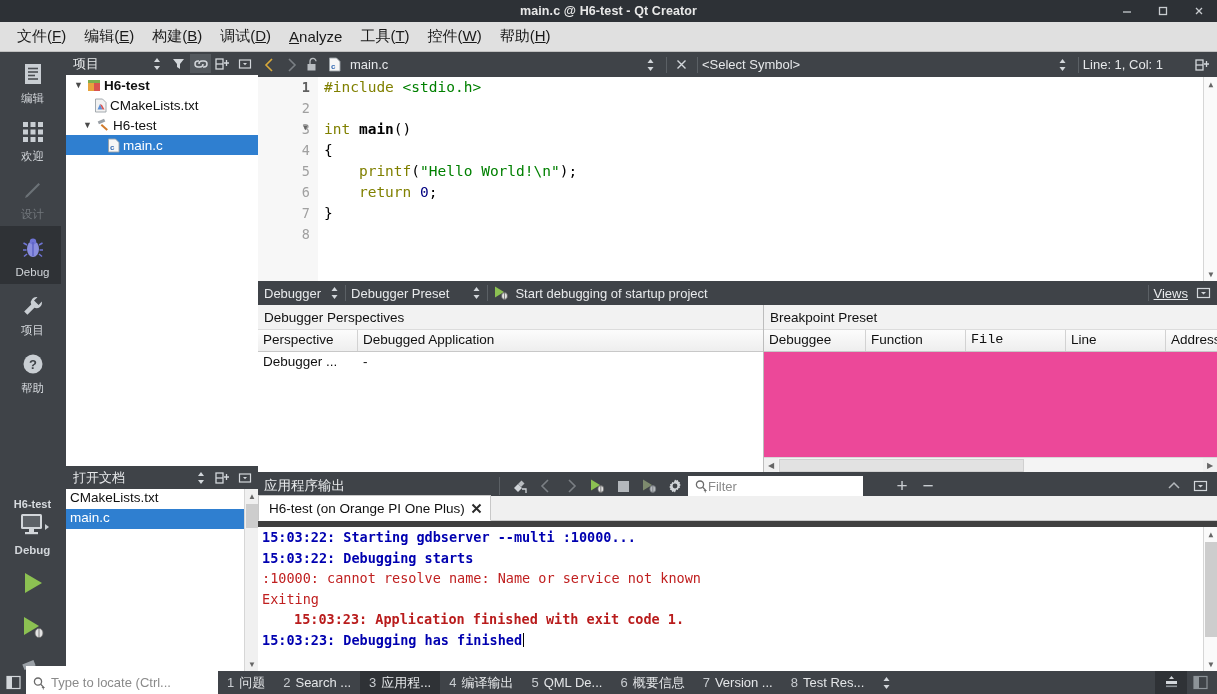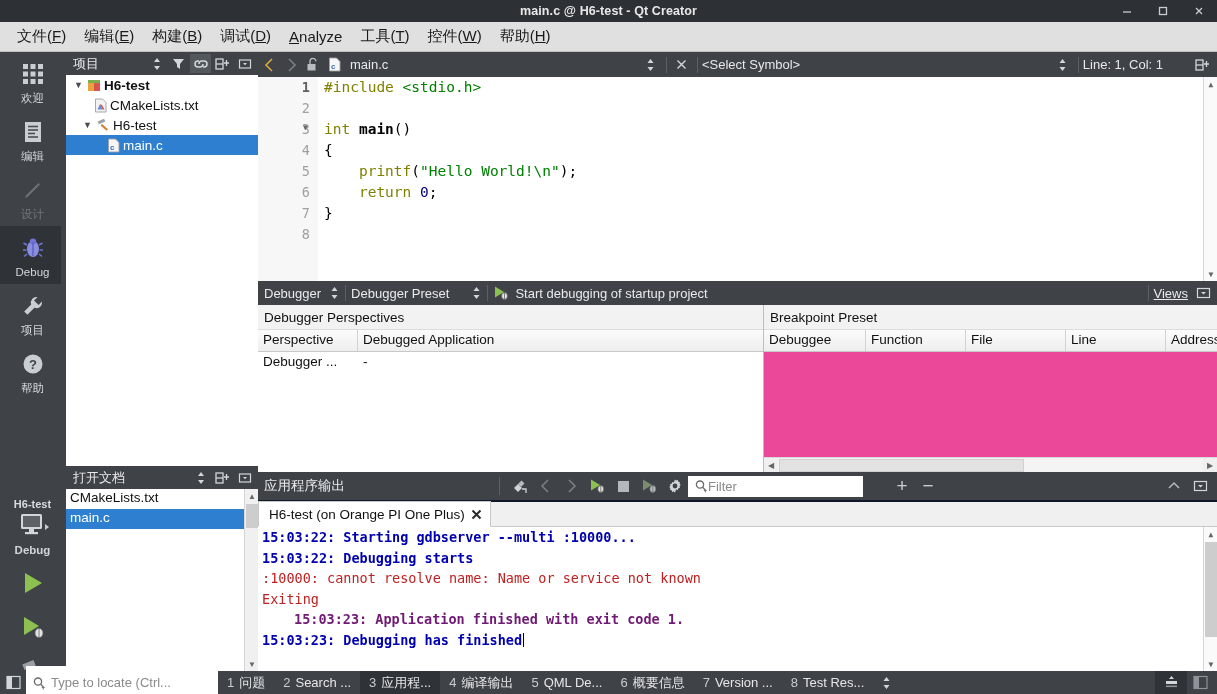--- a/index.html
+++ b/index.html
@@ -146,34 +146,34 @@
   }
   .outTb .ttl { padding-left: 6px; white-space: nowrap; }
   .outTb .vsep { width: 1px; height: 18px; background: #5b6065; margin: 0 6px; }
   .otb-ico { width: 26px; height: 24px; display: flex; align-items: center; justify-content: center; color: #d0d4d8; }
   .otb-ico.dis { color: #7a7f84; }
   .filterbox { width: 175px; height: 21px; background: #ffffff; display: flex; align-items: center;
                padding-left: 6px; color: #8a8a8a; font-size: 13px; }
   .outTb .grow { flex: 1 1 auto; }
 
   .outTabs { position: absolute; left: 258px; top: 500px; width: 959px; height: 28px;
-             background: #0f172a; border-bottom: 1px solid #404040; display: flex; align-items: flex-end; }
+             background: #0f172a; border-bottom: 7px solid #404040; display: flex; align-items: flex-end; }
   .otab { height: 26px; display: flex; align-items: center; gap: 6px; padding: 0 8px 0 10px;
           background: #ffffff; border: 1px solid #c8c8c8; border-bottom: 1px solid #ffffff;
           font-size: 13.5px; color: #101010; white-space: nowrap; }
   .otab .x { color: #444; font-size: 12px; }
   .otabrest { flex: 1 1 auto; height: 25px; background: #f0f0f0; border-bottom: 1px solid #c8c8c8; }
 
   .outBody { position: absolute; left: 258px; top: 527px; width: 959px; height: 144px;
              background: #ffffff; overflow: hidden;
              font-family: "DejaVu Sans Mono", "Liberation Mono", monospace; font-size: 13.5px; }
   .oline { height: 20.5px; line-height: 20.5px; padding-left: 4px; white-space: pre; }
   .o-blue { color: #0000b0; font-weight: bold; }
   .o-red  { color: #c02020; }
-  .o-redb { color: #701a75; font-weight: bold; padding-left: 36px; }
+  .o-redb { color: #b91c1c; font-weight: bold; padding-left: 36px; }
   .caret { display: inline-block; width: 1px; height: 14px; background: #000;
            vertical-align: -2px; margin-left: 1px; }
 
   
   .statusbar {
     position: absolute; left: 0; top: 671px; width: 1217px; height: 23px;
     background: #3f4348; color: #e4e6e8; display: flex; align-items: center; font-size: 13px;
   }
   .sb-sq { width: 26px; height: 23px; display: flex; align-items: center; justify-content: center; }
   .locate { width: 192px; height: 33px; background: #fff; color: #8a8a8a; display: flex;
@@ -217,55 +217,55 @@
     <div class="menuitem">编辑(<u>E</u>)</div>
     <div class="menuitem">构建(<u>B</u>)</div>
     <div class="menuitem">调试(<u>D</u>)</div>
     <div class="menuitem"><u>A</u>nalyze</div>
     <div class="menuitem">工具(<u>T</u>)</div>
     <div class="menuitem">控件(<u>W</u>)</div>
     <div class="menuitem">帮助(<u>H</u>)</div>
   </div>
 
   <div class="modebar">
+
+    <div class="mode">
+      <span class="glyph">
+        <svg width="24" height="24" viewBox="0 0 24 24">
+          <rect x="4" y="2" width="16" height="20" fill="#c9ced3"></rect>
+          <g stroke="#4a4e52" stroke-width="1.6">
+            <line x1="7" y1="6.5" x2="17" y2="6.5"></line>
+              <line x1="7" y1="10" x2="17" y2="10"></line>
+            <line x1="7" y1="13.5" x2="14" y2="13.5"></line>
+              <line x1="7" y1="17" x2="17" y2="17"></line>
+          </g>
+        </svg>
+      </span>
+      <span class="lbl">编辑</span>
+    </div>
 
     <div class="mode">
       <span class="glyph">
         <svg width="24" height="24" viewBox="0 0 24 24">
           <g fill="#c9ced3">
             <rect x="2" y="2" width="5" height="5"></rect>
               <rect x="9.5" y="2" width="5" height="5"></rect>
               <rect x="17" y="2" width="5" height="5"></rect>
             <rect x="2" y="9.5" width="5" height="5"></rect>
               <rect x="9.5" y="9.5" width="5" height="5"></rect>
               <rect x="17" y="9.5" width="5" height="5"></rect>
             <rect x="2" y="17" width="5" height="5"></rect>
               <rect x="9.5" y="17" width="5" height="5"></rect>
               <rect x="17" y="17" width="5" height="5"></rect>
           </g>
         </svg>
       </span>
       <span class="lbl">欢迎</span>
     </div>
 
-    <div class="mode">
-      <span class="glyph">
-        <svg width="24" height="24" viewBox="0 0 24 24">
-          <rect x="4" y="2" width="16" height="20" fill="#c9ced3"></rect>
-          <g stroke="#4a4e52" stroke-width="1.6">
-            <line x1="7" y1="6.5" x2="17" y2="6.5"></line>
-              <line x1="7" y1="10" x2="17" y2="10"></line>
-            <line x1="7" y1="13.5" x2="14" y2="13.5"></line>
-              <line x1="7" y1="17" x2="17" y2="17"></line>
-          </g>
-        </svg>
-      </span>
-      <span class="lbl">编辑</span>
-    </div>
-
     <div class="mode disabled">
       <span class="glyph">
         <svg width="24" height="24" viewBox="0 0 24 24">
           <path d="M4 20 L6.5 19 L19 6.5 L17.5 5 L5 17.5 Z" fill="#6c7277"></path>
         </svg>
       </span>
       <span class="lbl">设计</span>
     </div>
 
     <div class="mode active">
@@ -603,21 +603,21 @@
         <div class="td" style="width:100px;">Debugger ...</div>
         <div class="td" style="width:405px;">-</div>
       </div>
     </div>
 
     <div class="dbgR">
       <div class="grpTitle">Breakpoint Preset</div>
       <div class="thead">
         <div class="th" style="width:102px;">Debuggee</div>
         <div class="th" style="width:100px;">Function</div>
-        <div class="th" style="width:100px;">File</div>
+        <div class="th" style="width:100px;font-family:Liberation Mono, monospace;">File</div>
         <div class="th" style="width:100px;">Line</div>
         <div class="th" style="width:51px;border-right:none;">Address</div>
       </div>
       <div class="hsb">
         <div class="sbarrow" style="left:0;top:0;height:15px;">◀</div>
         <div class="hthumb" style="left:15px;width:245px;"></div>
         <div class="sbarrow" style="left:auto;right:0;top:0;height:15px;">▶</div>
       </div>
     </div>
   </div>

